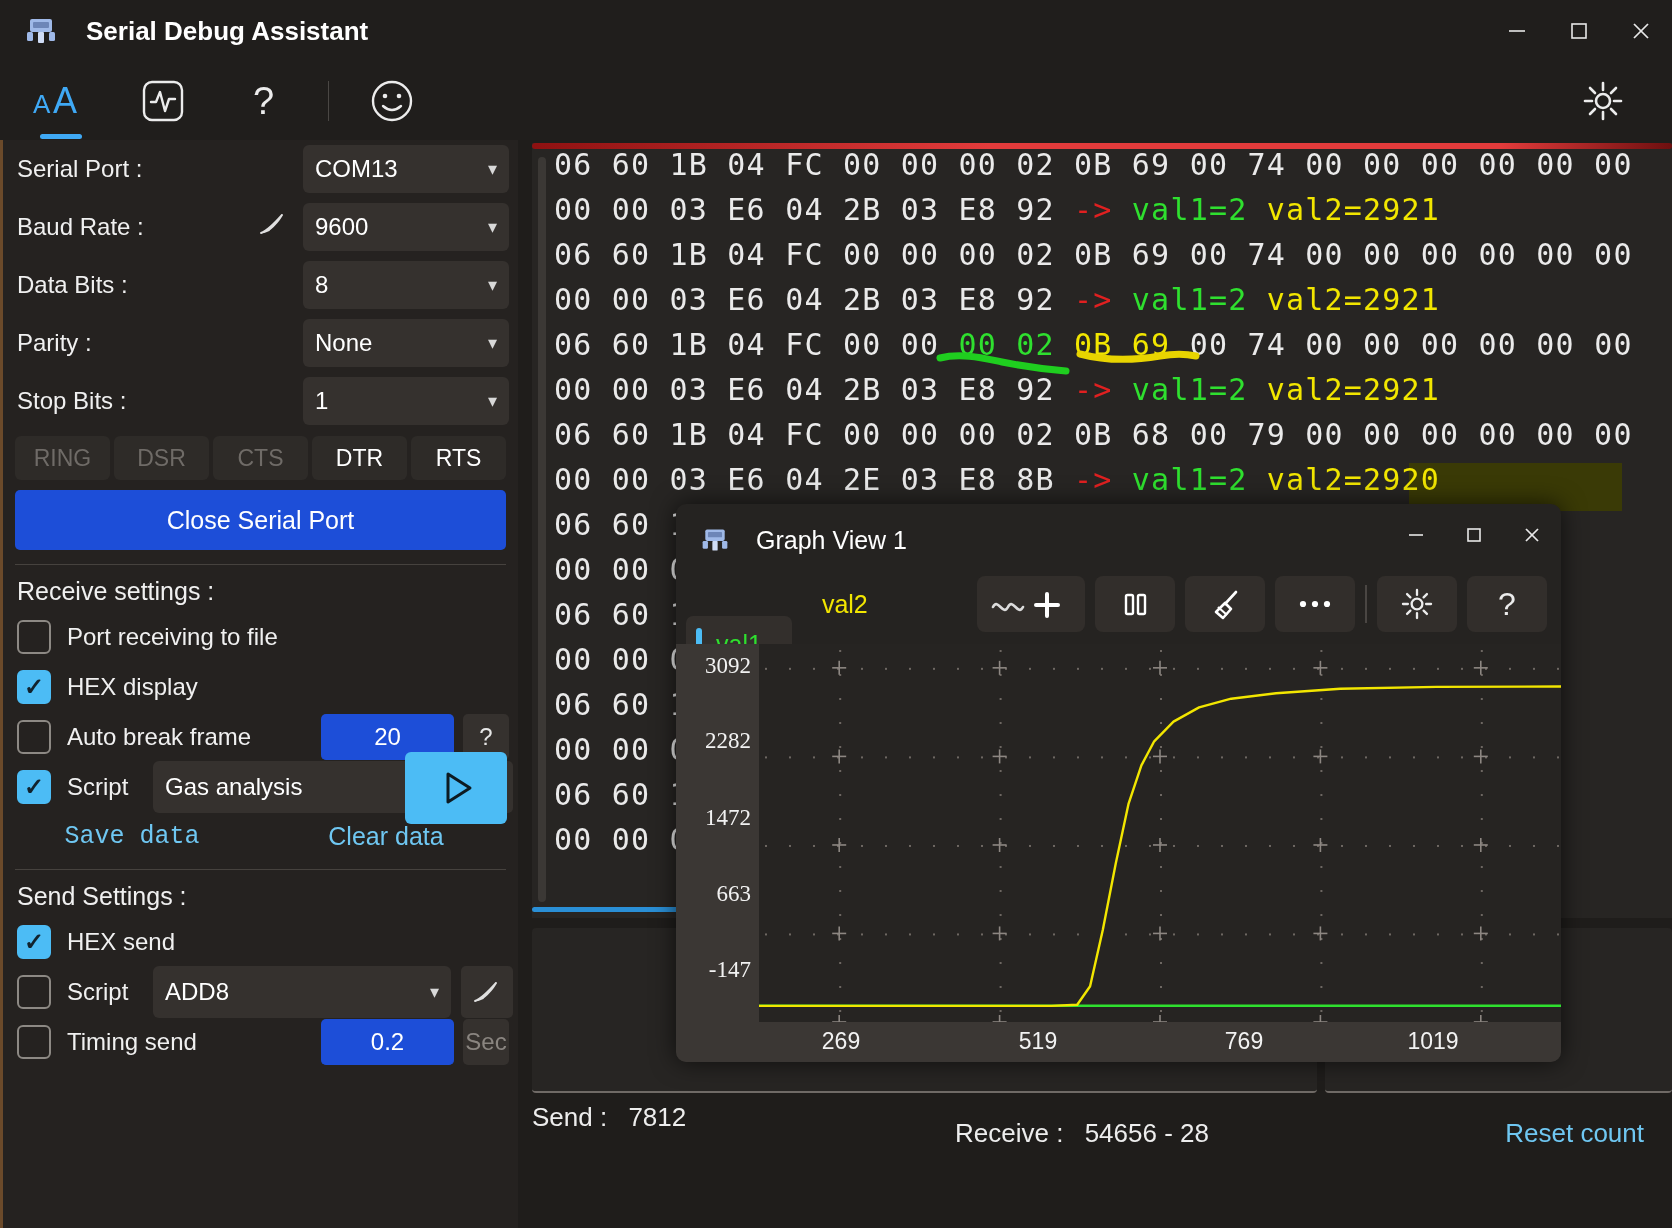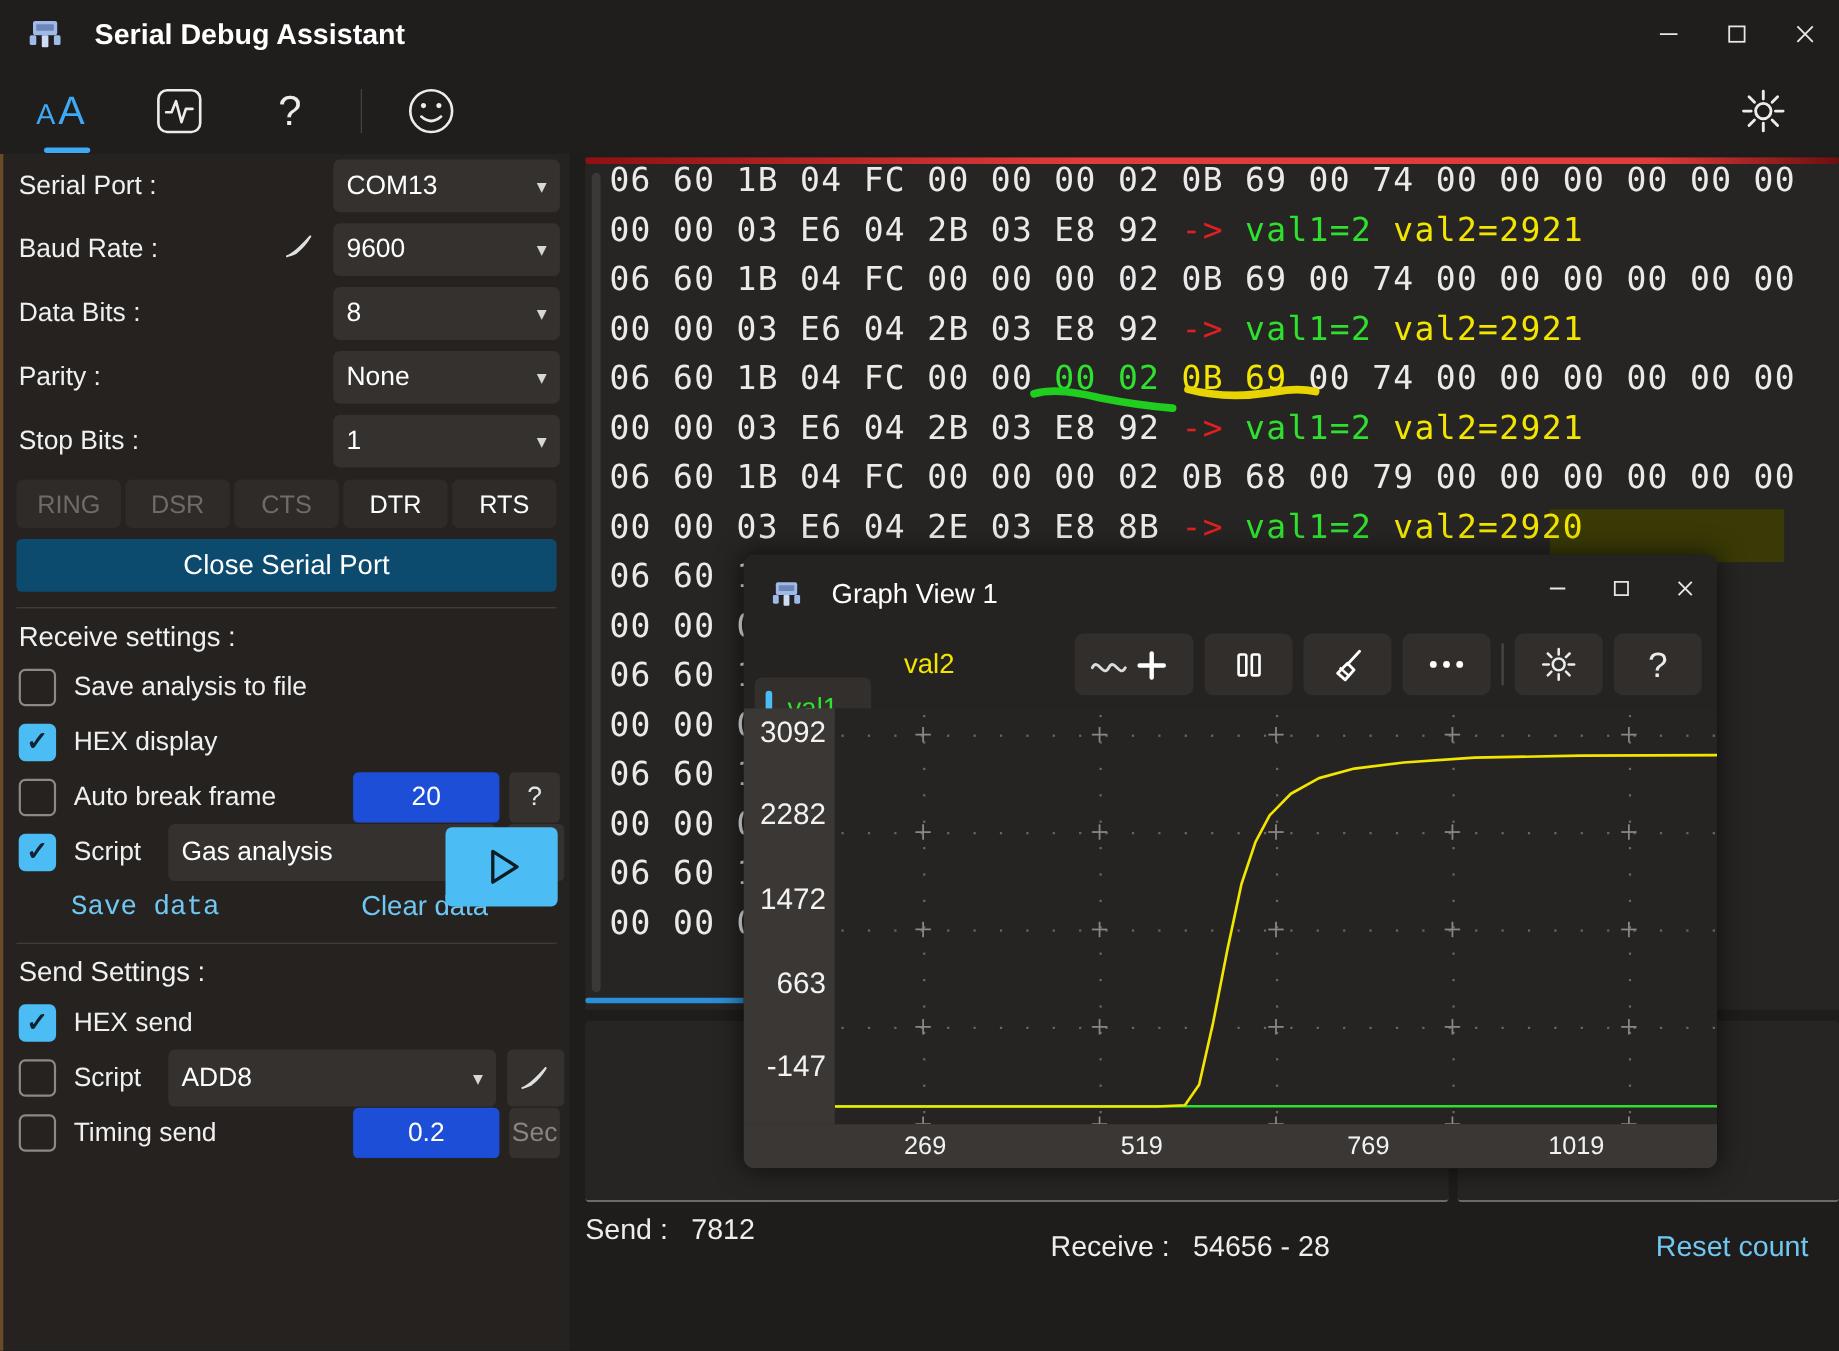--- a/index.html
+++ b/index.html
@@ -64,21 +64,21 @@
   
   #signalrow { display: flex; gap: 4px; padding: 6px 12px 0 12px; }
   .sigbtn {
     flex: 1; height: 44px; border-radius: 6px; background: #2e2b28;
     display: flex; align-items: center; justify-content: center;
     color: #6f6b67; font-size: 23px;
   }
   .sigbtn.active { color: #ffffff; }
 
   #close-port {
-    margin: 10px 12px 0 12px; height: 48px; background: #0c4a6e; border-radius: 5px;
+    margin: 10px 12px 0 12px; height: 60px; background: #1d4ed8; border-radius: 5px;
     display: flex; align-items: center; justify-content: center;
     color: #ffffff; font-size: 25px;
   }
   .divider { height: 1px; background: #46423e; margin: 14px 12px 0 12px; }
   .section-title { color: #f0f0f0; font-size: 25px; padding: 12px 0 6px 14px; }
 
   .chk-row { display: flex; align-items: center; height: 50px; padding-left: 14px; position: relative; }
   .chk {
     width: 34px; height: 34px; border-radius: 6px; border: 2px solid #8d8984;
     display: flex; align-items: center; justify-content: center; flex: none;
@@ -184,22 +184,22 @@
     display: flex; align-items: center; justify-content: center; color: #ececec;
   }
   .gsep { width: 2px; height: 38px; background: #4a4643; }
 
   #plotarea { position: absolute; left: 0; top: 140px; width: 885px; height: 418px; }
   #yaxis {
     position: absolute; left: 0; top: 0; width: 83px; height: 378px;
     background: #3b3734;
   }
   .ytick {
-    position: absolute; right: 8px; color: #f2f2f2; font-size: 27px;
-    font-family: Liberation Sans, sans-serif; transform: translateY(-50%);
+    position: absolute; right: 8px; color: #f2f2f2; font-size: 23px;
+    font-family: Liberation Serif, serif; transform: translateY(-50%);
   }
   #plotcanvas {
     position: absolute; left: 83px; top: 0; width: 802px; height: 378px;
     background: #262422; overflow: hidden;
   }
   #xaxis {
     position: absolute; left: 0; top: 378px; width: 885px; height: 40px;
     background: #3b3734;
   }
   .xtick { position: absolute; top: 6px; color: #f2f2f2; font-size: 23px; transform: translateX(-50%); }
@@ -339,21 +339,21 @@
   </div>
 
   <div id="close-port">Close Serial Port</div>
 
   <div class="divider"></div>
 
   <div class="section-title">Receive settings :</div>
 
   <div class="chk-row">
     <div class="chk"></div>
-    <span class="chk-label">Save analysis to file</span>
+    <span class="chk-label">Port receiving to file</span>
   </div>
 
   <div class="chk-row">
     <div class="chk on">
         <span class="tick">✓</span>
       </div>
     <span class="chk-label">HEX display</span>
   </div>
 
   <div class="chk-row">

